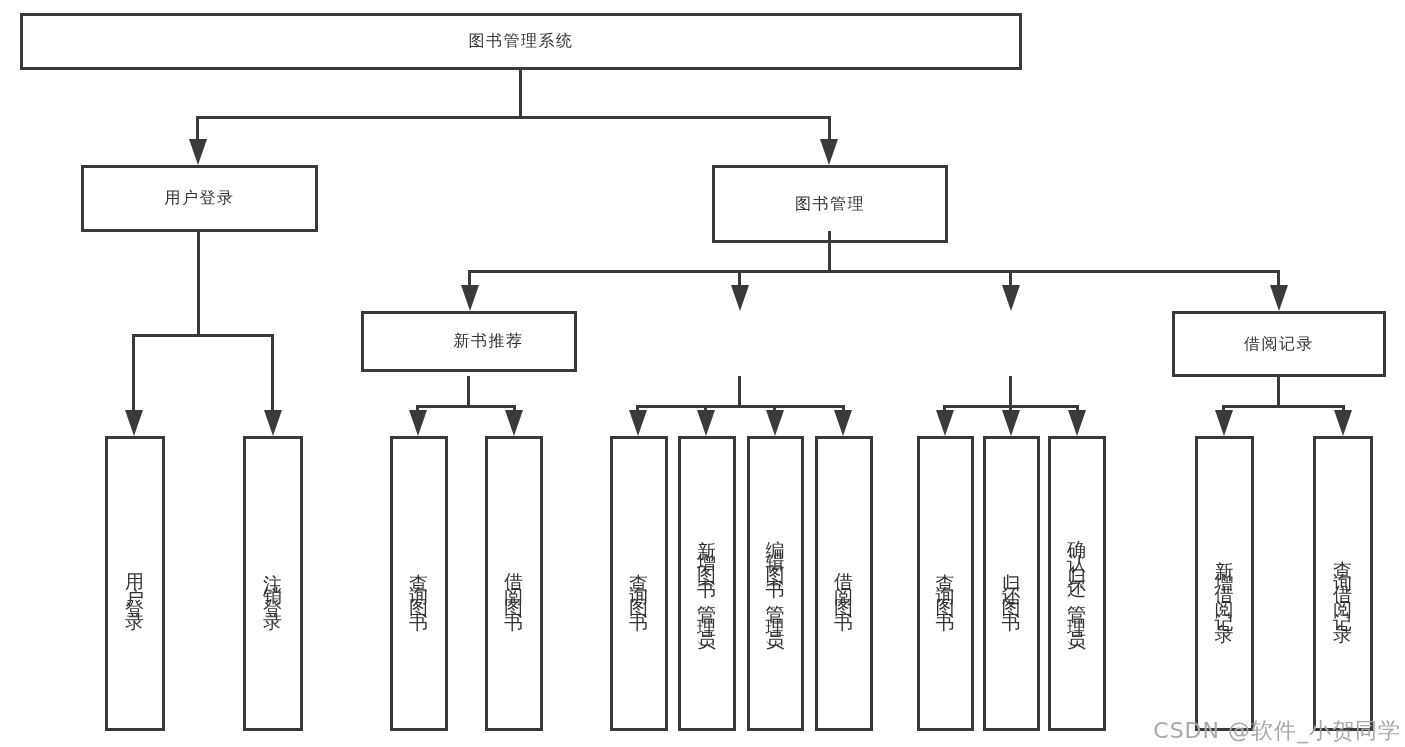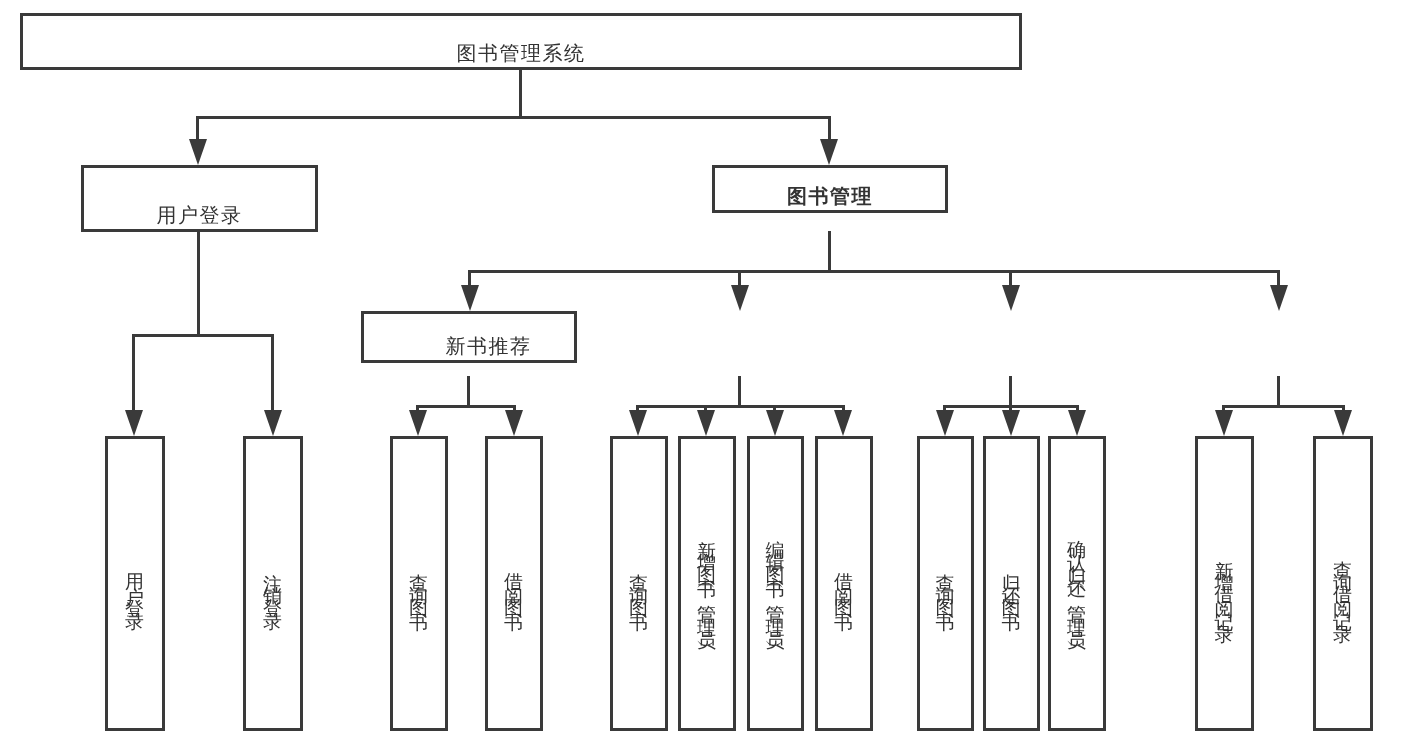--- a/index.html
+++ b/index.html
@@ -3,21 +3,21 @@
 <meta charset="utf-8">
 <style>
   html,body { margin:0; padding:0; background:#ffffff; }
   body { font-family:"DejaVu Sans","Liberation Sans",sans-serif; }
   .canvas { position:relative; width:1405px; height:747px; background:#ffffff; overflow:hidden; }
   .node {
     position:absolute; box-sizing:border-box; background:#ffffff;
     border:3px solid #3a3a3a; color:#333333;
     display:flex; align-items:center; justify-content:center;
   }
-  .hnode { font-size:20px; letter-spacing:1.5px;align-items:flex-end; }
+  .hnode { font-size:16px; letter-spacing:1.5px; }
   .vnode .vtext {
     writing-mode:vertical-lr; text-orientation:mixed;
     font-size:19px; letter-spacing:13px; color:#333333; line-height:1;
   }
   .line { position:absolute; background:#3a3a3a; }
   .arrow {
     position:absolute; width:0; height:0;
     border-left:9px solid transparent; border-right:9px solid transparent;
     border-top:26px solid #3a3a3a;
   }
@@ -38,21 +38,21 @@
   <div class="line" style="left:519px;top:70px;width:3px;height:48px;"></div>
   <div class="line" style="left:196px;top:116px;width:635px;height:3px;"></div>
   <div class="line" style="left:196px;top:116px;width:3px;height:26px;"></div>
   <div class="line" style="left:828px;top:116px;width:3px;height:26px;"></div>
   <div class="arrow" style="left:189px;top:139px;"></div>
   <div class="arrow" style="left:820px;top:139px;"></div>
 
   <div class="node hnode" style="left:81px;top:165px;width:237px;height:67px;">
     <span>用户登录</span>
   </div>
-  <div class="node hnode" style="left:712px;top:165px;width:236px;height:48px;font-weight:bold;">
+  <div class="node hnode" style="left:712px;top:165px;width:236px;height:78px;">
     <span>图书管理</span>
   </div>
 
   <div class="line" style="left:197px;top:231px;width:3px;height:104px;"></div>
   <div class="line" style="left:132px;top:334px;width:142px;height:3px;"></div>
   <div class="line" style="left:132px;top:334px;width:3px;height:78px;"></div>
   <div class="line" style="left:271px;top:334px;width:3px;height:78px;"></div>
   <div class="arrow" style="left:125px;top:410px;"></div>
   <div class="arrow" style="left:264px;top:410px;"></div>
 
@@ -60,22 +60,25 @@
   <div class="line" style="left:468px;top:270px;width:812px;height:3px;"></div>
   <div class="line" style="left:468px;top:270px;width:3px;height:17px;"></div>
   <div class="line" style="left:738px;top:270px;width:3px;height:17px;"></div>
   <div class="line" style="left:1009px;top:270px;width:3px;height:17px;"></div>
   <div class="line" style="left:1277px;top:270px;width:3px;height:17px;"></div>
   <div class="arrow" style="left:461px;top:285px;"></div>
   <div class="arrow" style="left:731px;top:285px;"></div>
   <div class="arrow" style="left:1002px;top:285px;"></div>
   <div class="arrow" style="left:1270px;top:285px;"></div>
 
-  <div class="node hnode" style="left:361px;top:311px;width:216px;height:52px;padding-left:39px;">
+  <div class="node hnode" style="left:361px;top:311px;width:216px;height:61px;padding-left:39px;">
     <span>新书推荐</span>
+  </div>
+  <div class="node hnode" style="left:1172px;top:311px;width:214px;height:66px;">
+    <span>借阅记录</span>
   </div>
 
   <div class="line" style="left:467px;top:376px;width:3px;height:30px;"></div>
   <div class="line" style="left:416px;top:405px;width:100px;height:3px;"></div>
   <div class="line" style="left:416px;top:405px;width:3px;height:9px;"></div>
   <div class="line" style="left:513px;top:405px;width:3px;height:9px;"></div>
   <div class="arrow" style="left:409px;top:410px;"></div>
   <div class="arrow" style="left:505px;top:410px;"></div>
 
   <div class="line" style="left:738px;top:376px;width:3px;height:30px;"></div>
@@ -142,14 +145,15 @@
     <span class="vtext">确认归还（管理员）</span>
   </div>
 
   <div class="node vnode" style="left:1195px;top:436px;width:59px;height:295px;">
     <span class="vtext">新增借阅记录</span>
   </div>
   <div class="node vnode" style="left:1313px;top:436px;width:60px;height:295px;">
     <span class="vtext">查询借阅记录</span>
   </div>
 
+  <div class="watermark">CSDN @软件_小贺同学</div>
 
 </div>
 
 </body></html>

